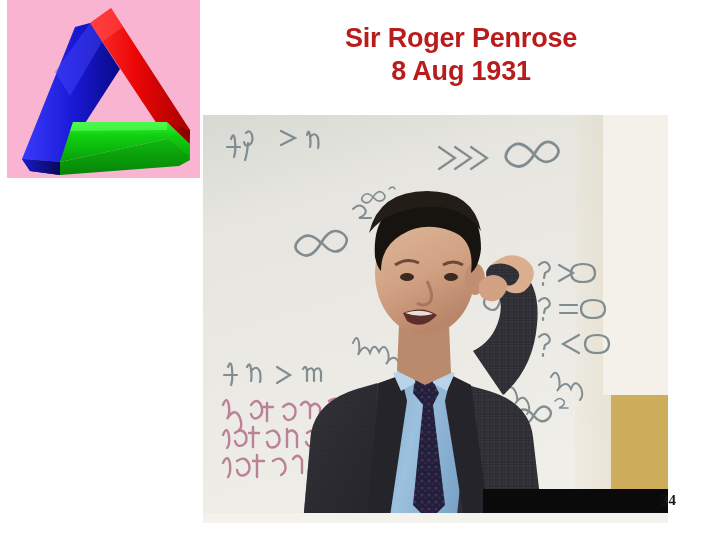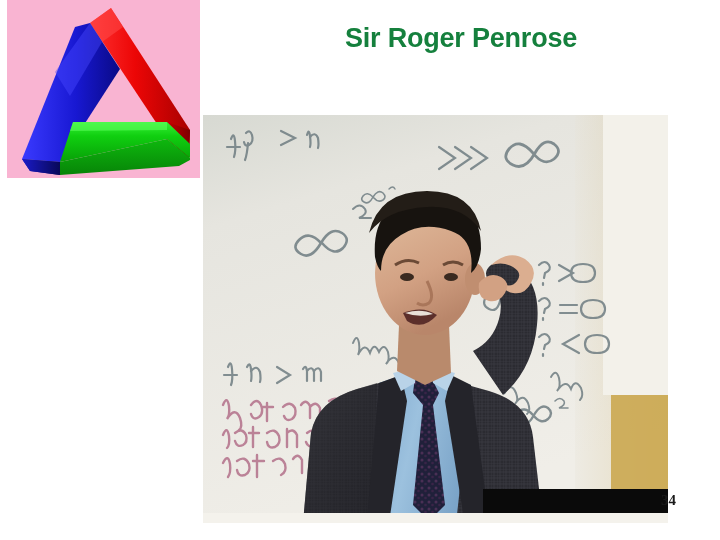--- a/index.html
+++ b/index.html
@@ -47,21 +47,21 @@
     left: 200px;
     top: 22px;
     width: 520px;
     text-align: center;
     line-height: 1.22;
   }
   .title-line {
     font-family: "Liberation Sans", sans-serif;
     font-weight: bold;
     font-size: 27px;
-    color: #15803d;
+    color: #b91c1c;
     letter-spacing: -0.2px;
     white-space: nowrap;
   }
   #title-line-1 { padding-left: 2px; }
   #title-line-2 { padding-left: 2px; }
 
   
   #photo {
     position: absolute;
     left: 203px;
@@ -141,20 +141,21 @@
         <polygon points="66,122 160,122 160,130 63,131" fill="#5cff5c" opacity="0.6"></polygon>
       </g>
 
       <polygon points="15,159 53,162 53,175 23,171" fill="url(#gBlueSide)"></polygon>
       <polygon points="68,27 83,23 113,69 98,76" fill="#1414d8" opacity="0.0"></polygon>
     </svg>
   </div>
 
   <div id="title-block">
     <div class="title-line" id="title-line-1">Sir Roger Penrose</div>
+    <div class="title-line" id="title-line-2">8 Aug 1931</div>
   </div>
 
   <div id="photo">
     <svg viewBox="0 0 465 408" xmlns="http://www.w3.org/2000/svg">
       <defs>
         <linearGradient id="boardGrad" x1="0" y1="0" x2="0.35" y2="1">
           <stop offset="0%" stop-color="#d7d9d2"></stop>
           <stop offset="25%" stop-color="#e6e5df"></stop>
           <stop offset="100%" stop-color="#f0eee8"></stop>
         </linearGradient>

